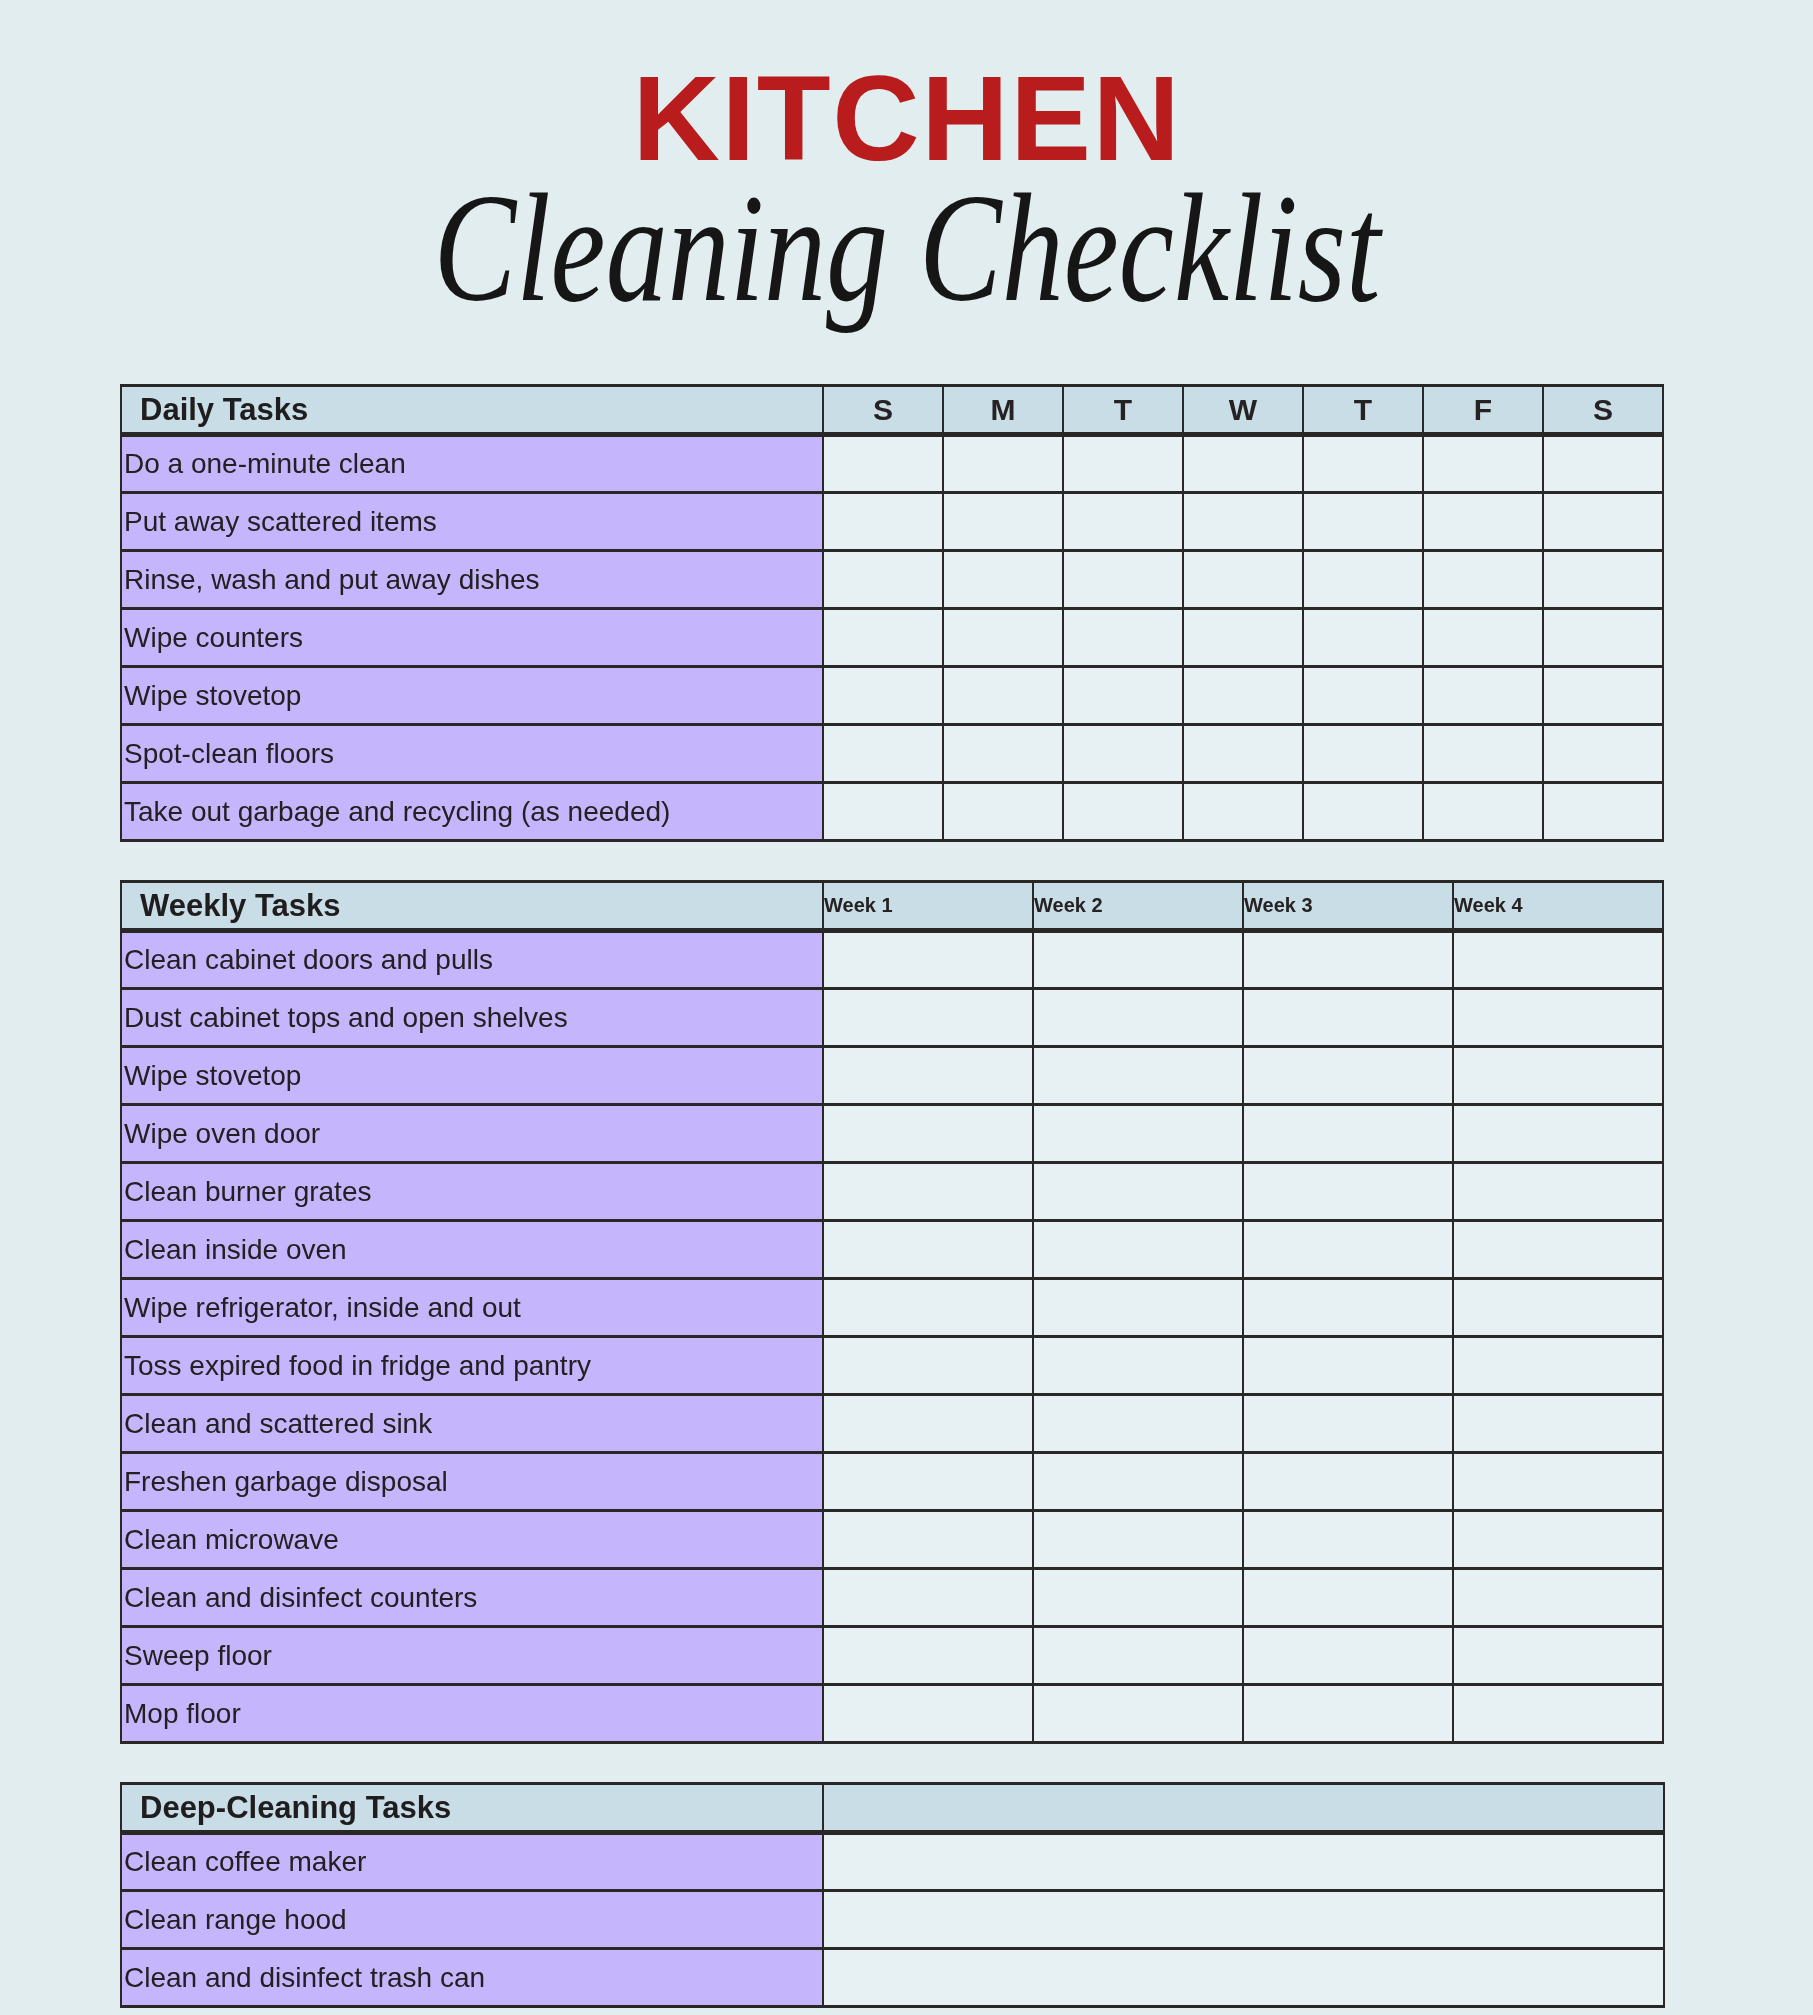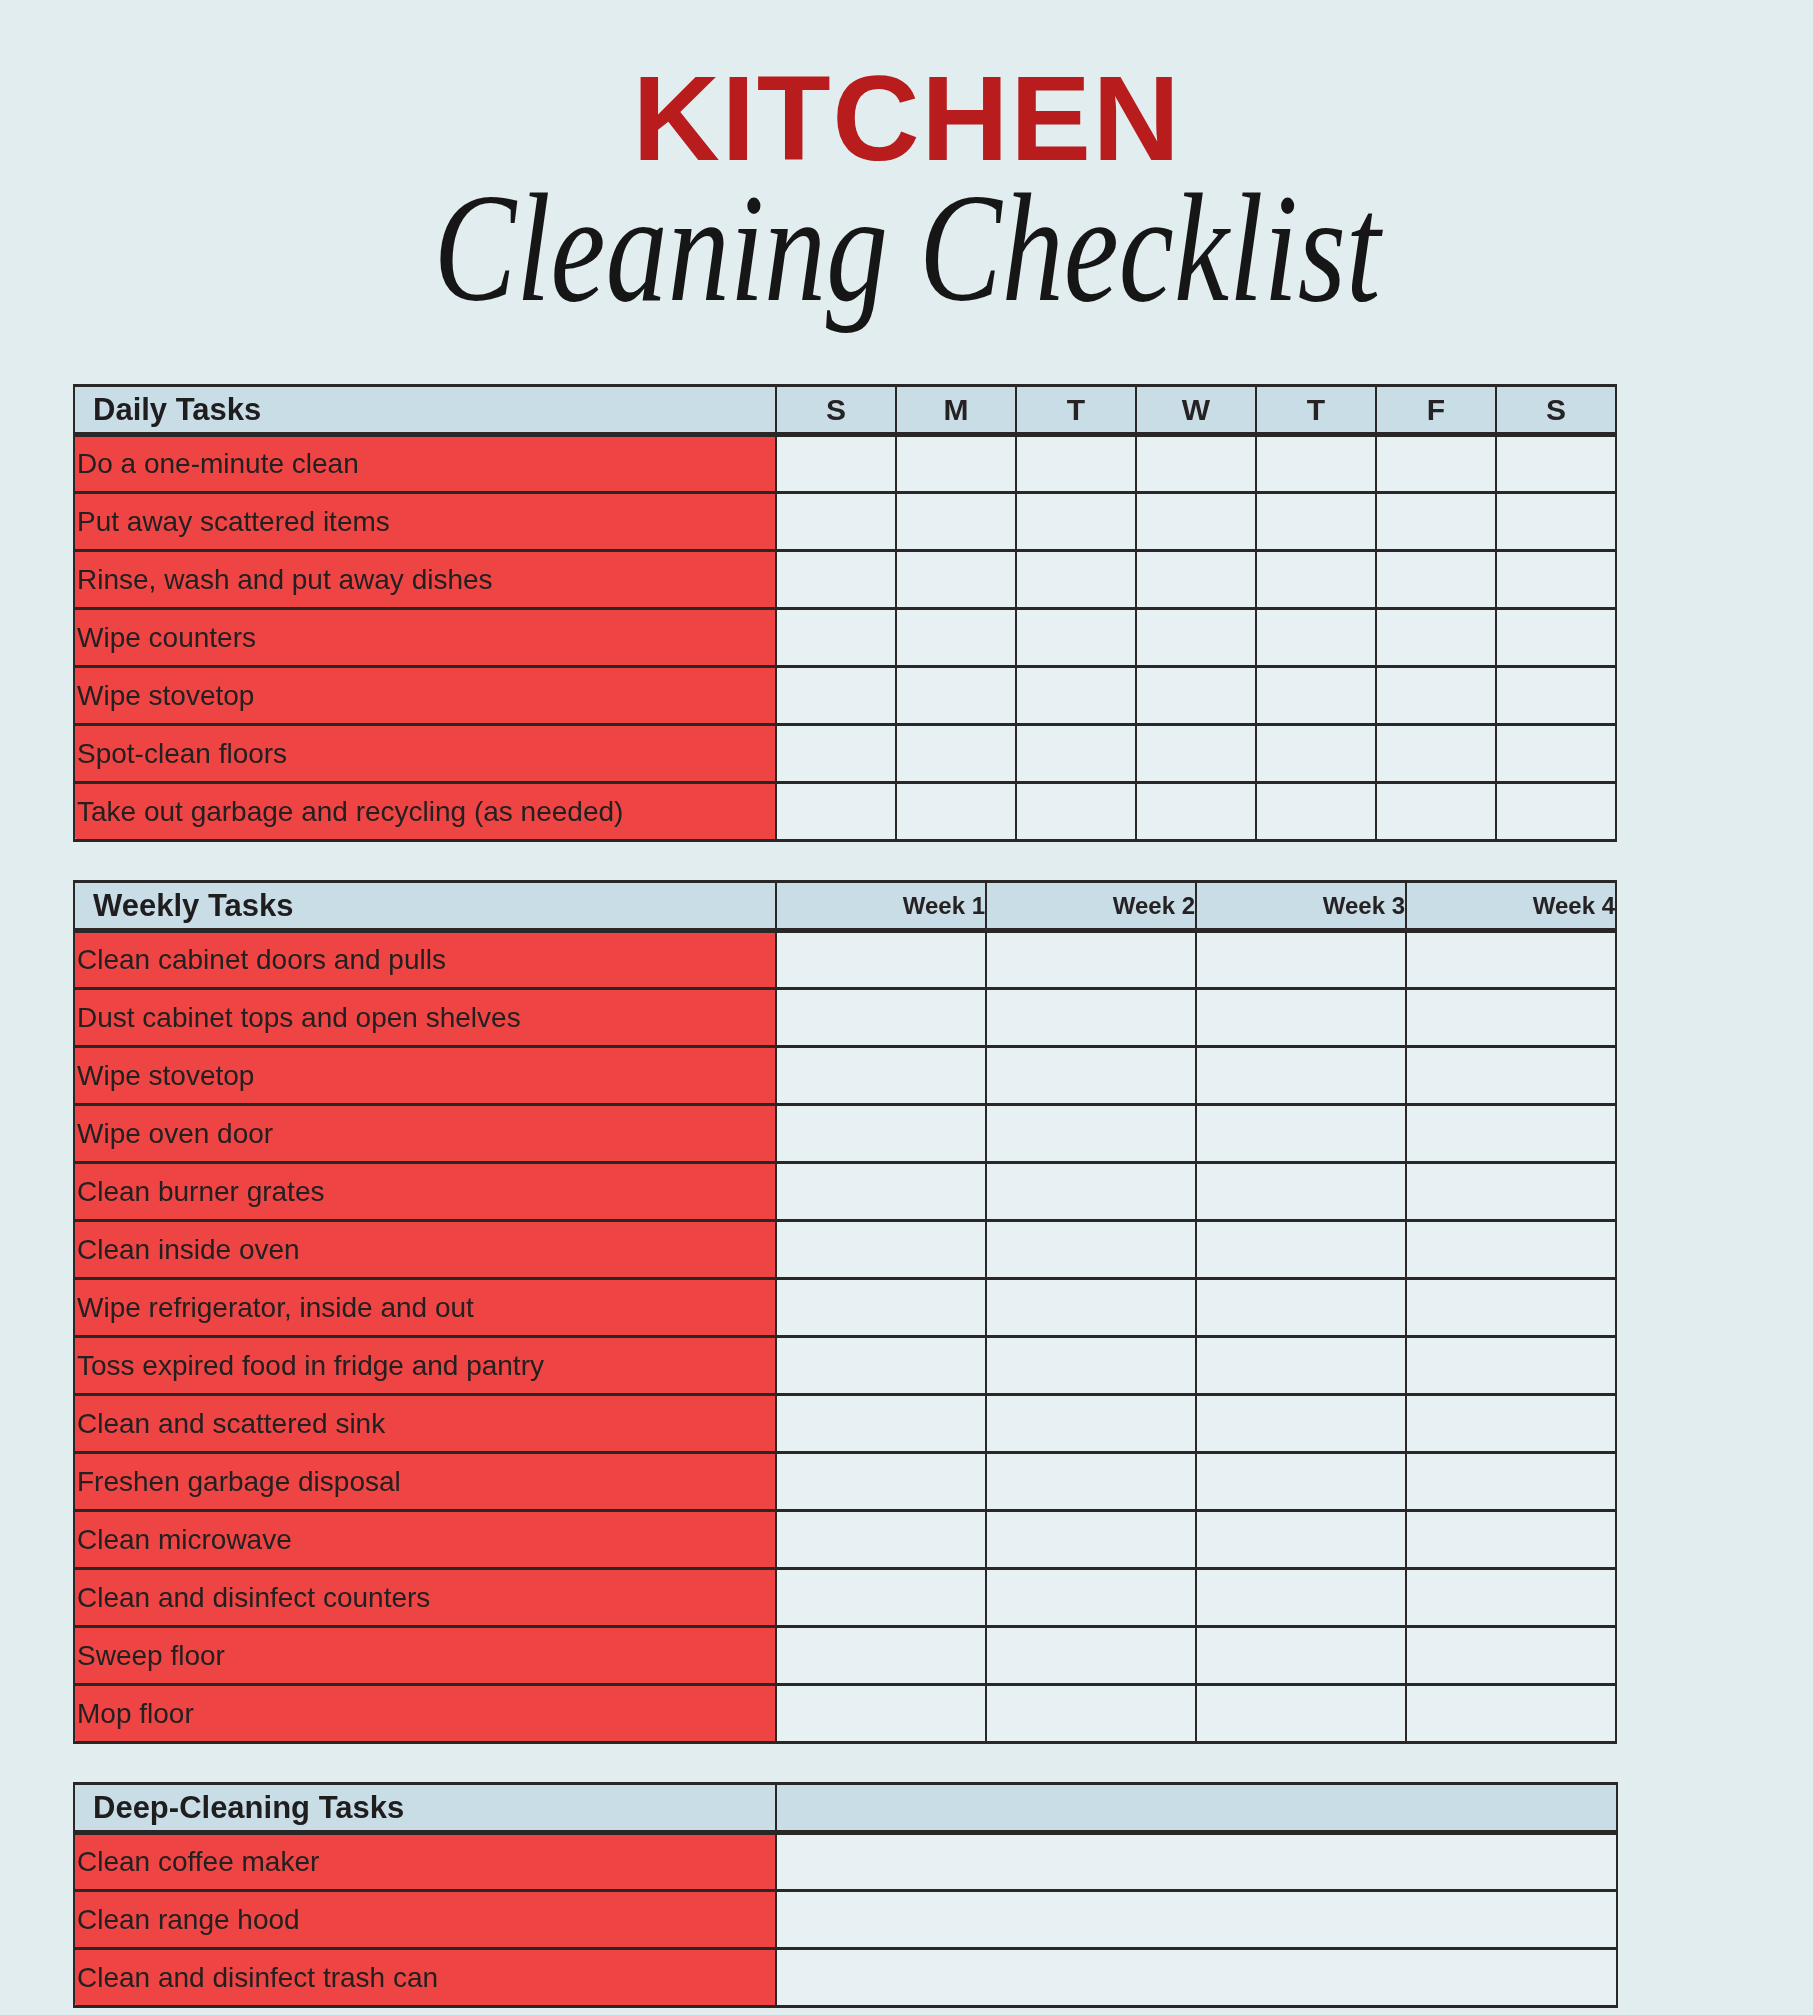--- a/index.html
+++ b/index.html
@@ -30,22 +30,22 @@
     transform:scaleX(0.80);
     transform-origin:50% 50%;
     white-space:nowrap;
   }
 
   
   table.grid{
     border-collapse:collapse;
     table-layout:fixed;
     width:1543px;
-    margin-left:73px;
-    background:#ef4444;
+    margin-left:120px;
+    background:#c4b5fd;
     border-radius:10px;
   }
   table.daily{margin-top:58px;}
   table.weekly{margin-top:38px;}
   table.deep{margin-top:38px;}
 
   .grid th,.grid td{
     border:2.8px solid #2a2827;
     border-top-width:3.2px;border-bottom-width:3.2px;
     padding:0;
@@ -59,21 +59,21 @@
   .grid tr.row{height:58px;}
 
   th.sect{
     text-align:left;
     font-size:31px;
     font-weight:bold;
     padding-left:18px;
     color:#1f1d1e;
   }
   th.day{font-size:30px;font-weight:bold;text-align:center;color:#262223;}
-  th.wk{font-size:24px;font-weight:bold;text-align:right;color:#262223;}
+  th.wk{font-size:20px;font-weight:bold;text-align:left;color:#262223;}
   td.task{
     font-size:28px;
     padding-left:2px;
     text-align:left;
     color:#232021;
     white-space:nowrap;
   }
   td.cb{background:#e7f1f3;}
 
   col.c-task{width:702px;}

